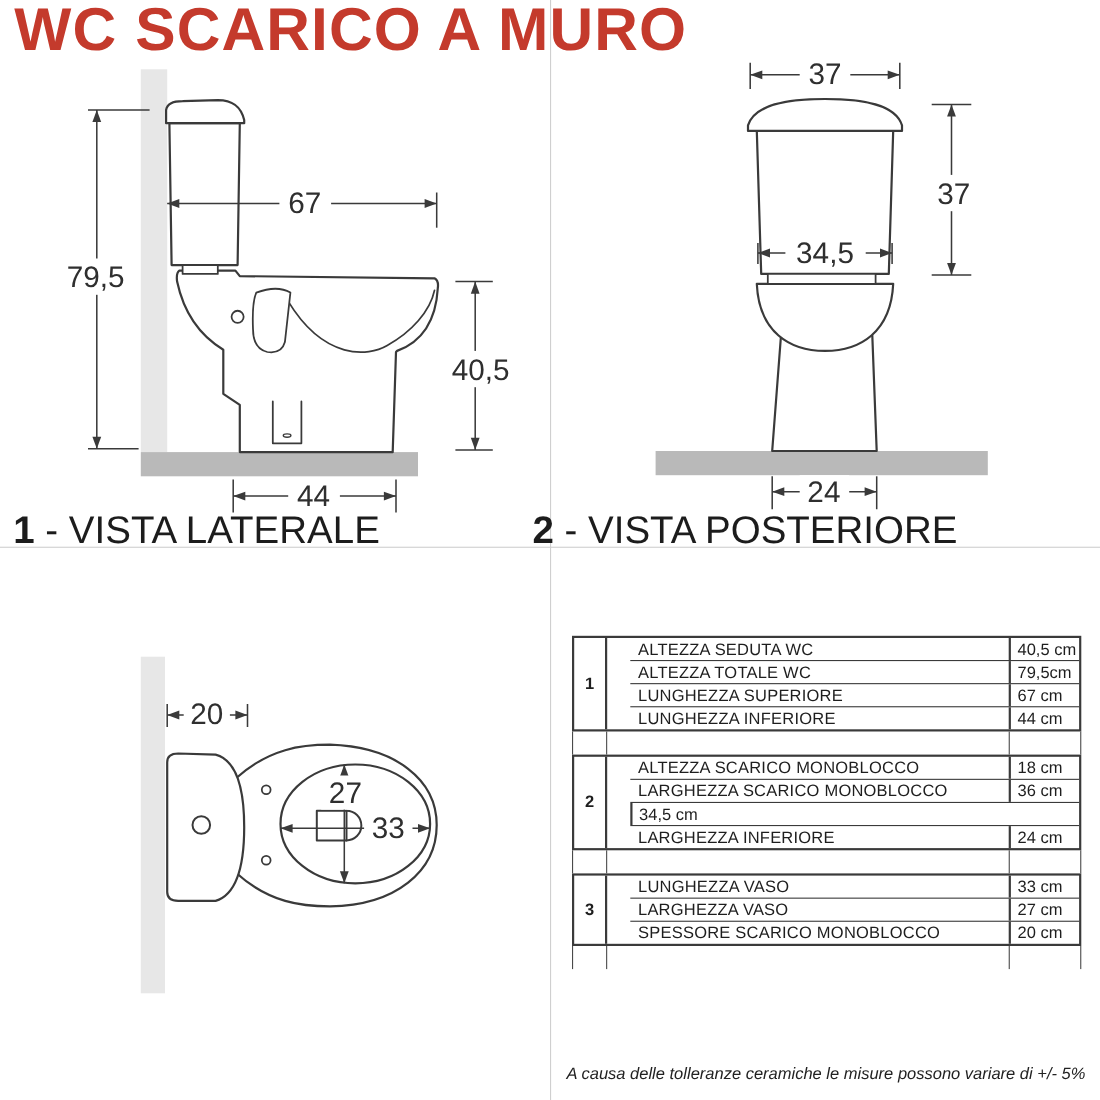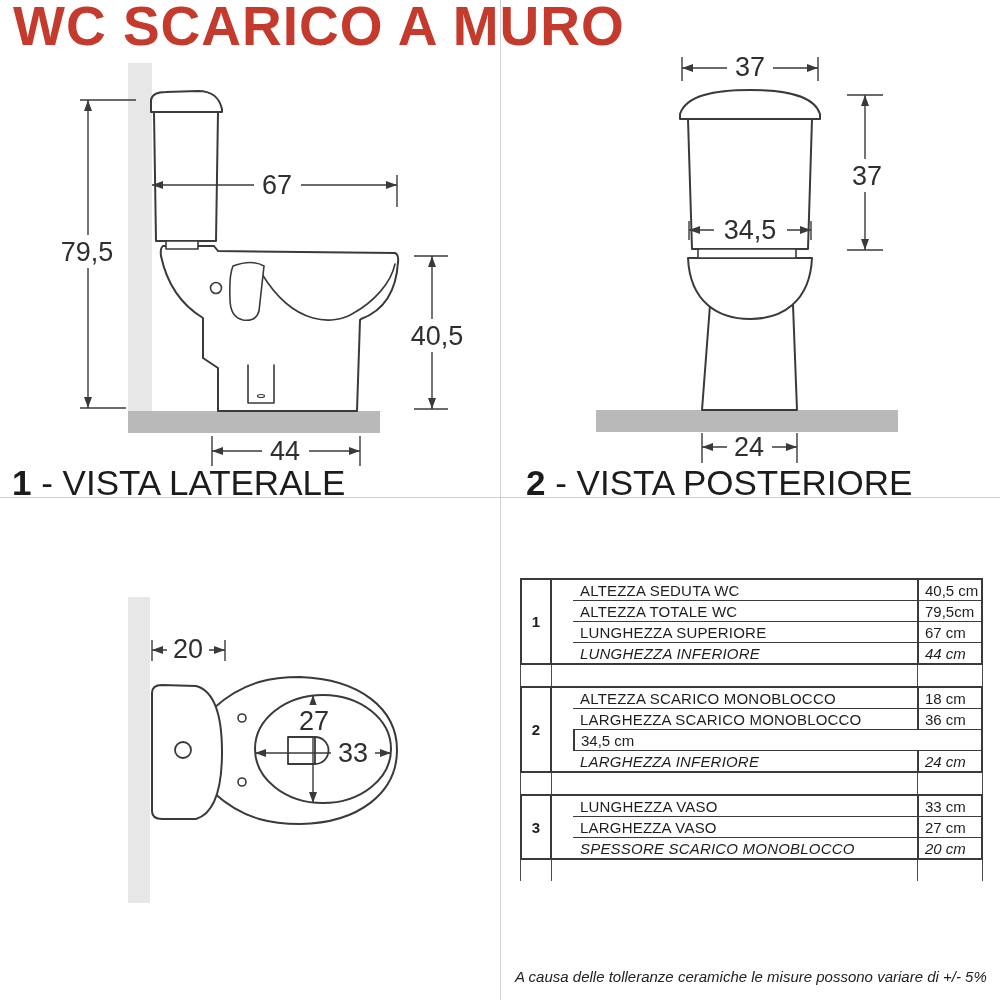--- a/index.html
+++ b/index.html
@@ -13,21 +13,21 @@
   .view-label{position:absolute;font-size:35px;color:#1c1c1c;white-space:nowrap;}
   .view-label b{font-weight:bold;}
   
   .dim-table{position:absolute;left:520px;top:578px;width:463px;font-size:15px;color:#1e1e1e;}
   .tgroup{display:grid;grid-template-columns:30px 1fr;border:2px solid #3a3a3a;background:#fff;}
   .gnum{display:flex;align-items:center;justify-content:center;font-weight:bold;
         border-right:2px solid #3a3a3a;}
   .grows{display:block;}
   .trow{display:grid;grid-template-columns:1fr 64px;height:20px;align-items:center;
         border-bottom:1px solid #3a3a3a;margin-left:21px;}
-  .trow:last-child{border-bottom:none;font-style:italic;}
+  .trow:last-child{border-bottom:none;}
   .tlabel{padding-left:7px;letter-spacing:.2px;white-space:nowrap;overflow:hidden;}
   .tval{border-left:2px solid #3a3a3a;padding-left:6px;height:100%;display:flex;align-items:center;text-align:center;}
   .tspacer{height:21px;border-left:1px solid #4a4a4a;border-right:1px solid #4a4a4a;position:relative;}
   .tspacer::before{content:"";position:absolute;left:30px;top:0;bottom:0;width:1px;background:#4a4a4a;}
   .tspacer::after{content:"";position:absolute;right:64px;top:0;bottom:0;width:1px;background:#4a4a4a;}
   .note{position:absolute;left:515px;top:968px;font-size:15px;font-style:italic;color:#222;white-space:nowrap;}
   
   text.dim{font-family:"Liberation Sans",sans-serif;font-size:27px;fill:#2f2f2f;
            text-anchor:middle;dominant-baseline:central;}
 </style>
@@ -181,21 +181,21 @@
       <polygon points="391,256 380,252 380,260" fill="#3a3a3a" stroke="none"></polygon>
       <rect x="331" y="240" width="44" height="31" fill="#fff" stroke="none"></rect>
       <text class="dim" x="353" y="256" stroke="none">33</text>
     </g>
   </svg>
 
   <div class="view-label" style="left:12px;top:463px">
     <b>1</b>
     <span>- VISTA LATERALE</span>
   </div>
-  <div class="view-label" style="left:526px;top:463px">
+  <div class="view-label" style="left:484px;top:463px">
     <b>2</b>
     <span>- VISTA POSTERIORE</span>
   </div>
 
   <div class="dim-table">
     <div class="tgroup">
       <div class="gnum">1</div>
       <div class="grows">
         <div class="trow">
           <span class="tlabel">ALTEZZA SEDUTA WC</span>

